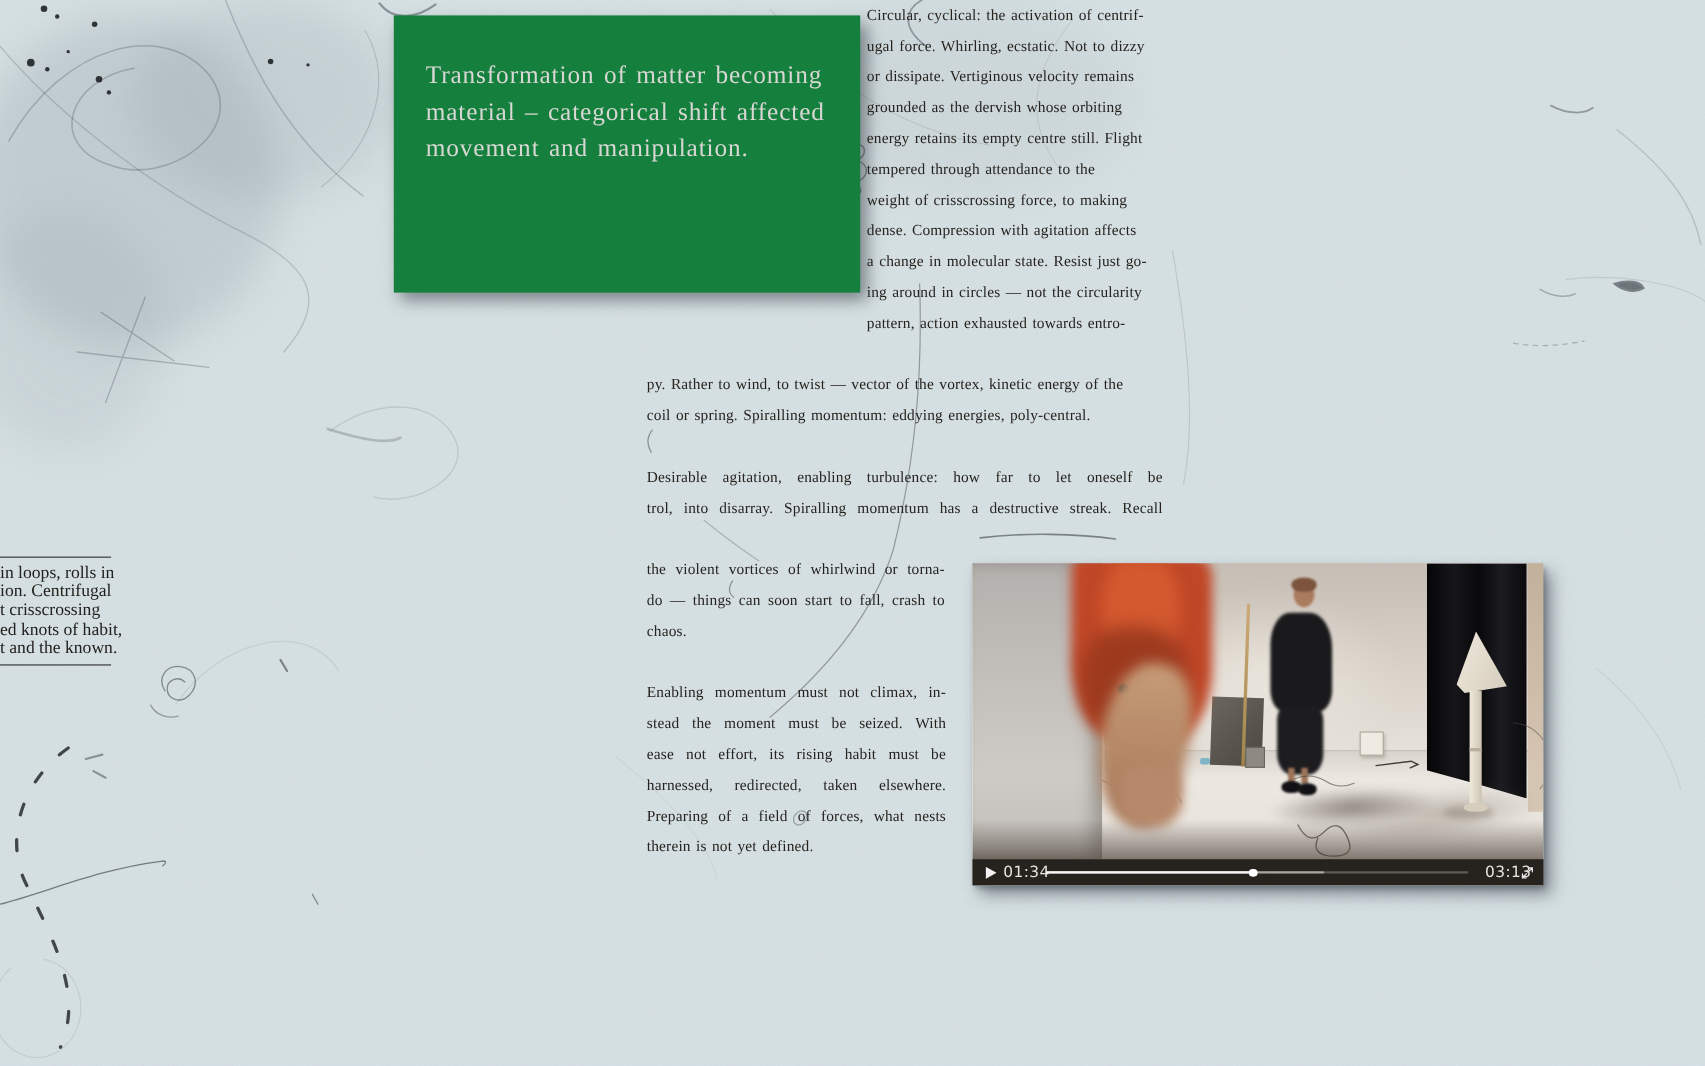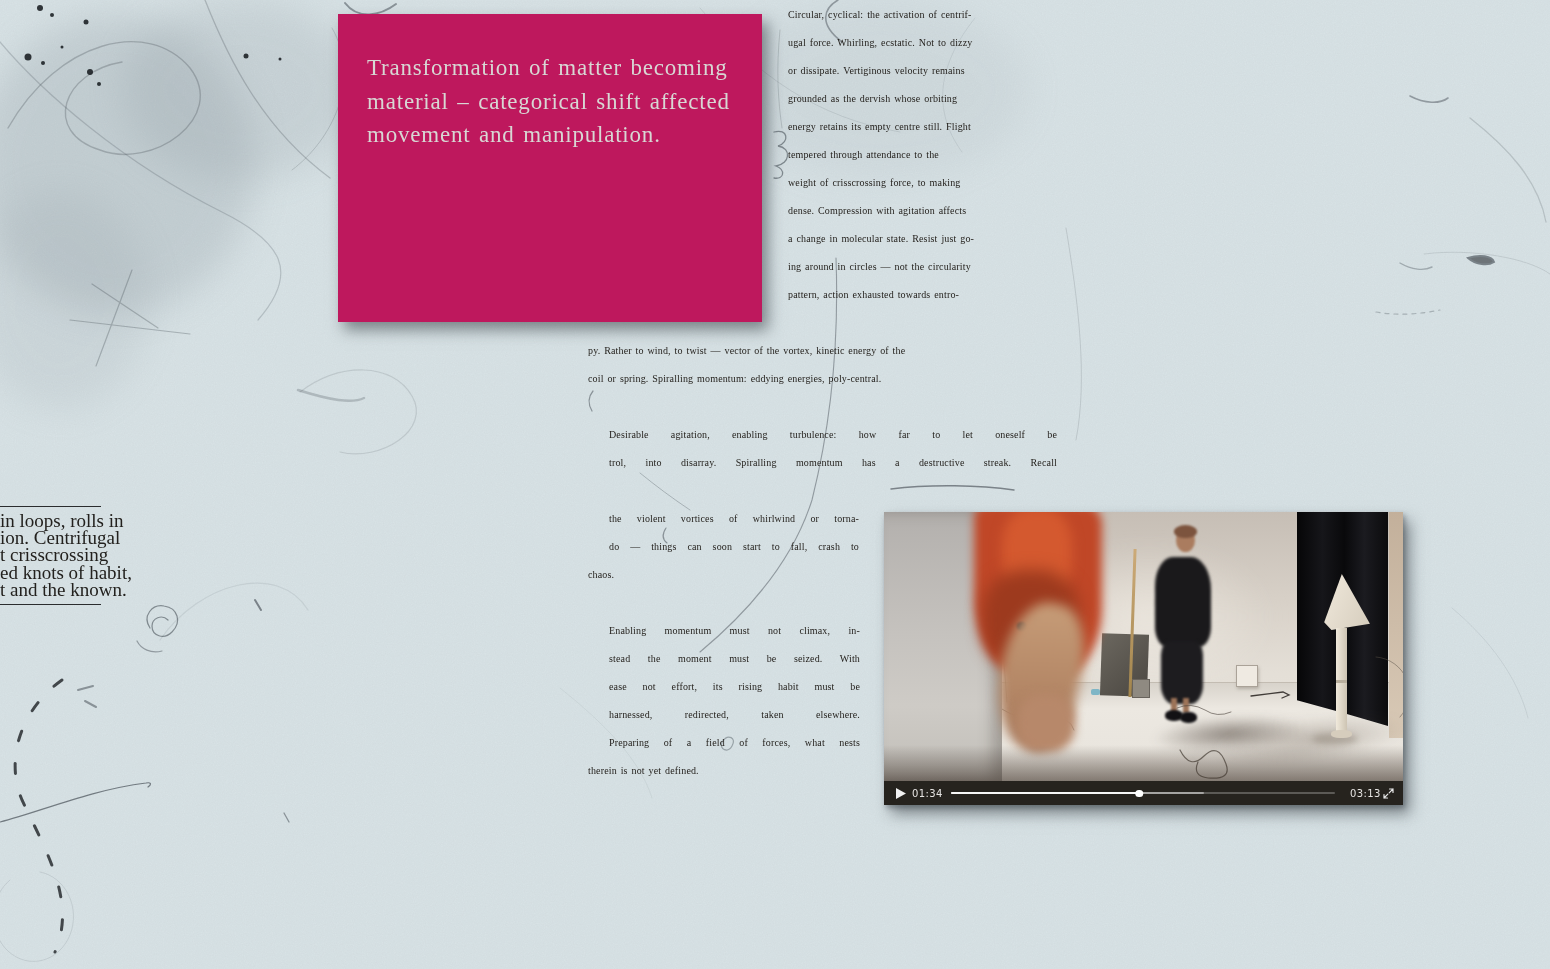--- a/index.html
+++ b/index.html
@@ -1,41 +1,41 @@
 <!DOCTYPE html>
 <html><head>
 <meta charset="utf-8">
 <style>
   html,body{margin:0;padding:0;background:#d9e3e6;}
   .page{position:relative;width:1550px;height:969px;overflow:hidden;
         background:#d9e3e6;font-family:"Liberation Serif",serif;color:#262420;}
   .sketch{position:absolute;left:0;top:0;pointer-events:none;}
 
   
-  .quote-box{position:absolute;left:338px;top:14px;width:424px;height:308px;
-             background:#be185d;box-shadow:6px 8px 14px rgba(47,56,62,.55);}
+  .quote-box{position:absolute;left:358px;top:14px;width:424px;height:252px;
+             background:#15803d;box-shadow:6px 8px 14px rgba(47,56,62,.55);}
   .quote-text{position:absolute;left:29px;top:37px;width:382px;
               font-size:23px;line-height:33.5px;color:#d8d7d4;
               letter-spacing:.8px;word-spacing:2px;}
 
   
-  .tblock{position:absolute;font-size:10px;line-height:28px;color:#26231f;}
+  .tblock{position:absolute;font-size:14px;line-height:28px;color:#26231f;}
   .tblock .line{height:28px;}
   .tblock .line:not(.jl){white-space:nowrap;word-spacing:1.2px;letter-spacing:.15px;}
-  .tblock .jl{text-align:justify;text-align-last:justify;letter-spacing:.15px;margin-left:21px;}
+  .tblock .jl{text-align:justify;text-align-last:justify;letter-spacing:.15px;}
   .blk-a{left:788px;top:1px;width:270px;}
   .blk-b{left:588px;top:337px;width:455px;}
   .blk-c{left:588px;top:421px;width:469px;}
   .blk-d{left:588px;top:505px;width:271px;}
   .blk-e{left:588px;top:617px;width:272px;}
 
   
   .margin-note{position:absolute;left:0;top:506px;width:101px;}
   .mn-rule{height:0;border-top:1.3px solid #2a2c2e;}
-  .mn-lines{margin:5px 0 6px 0;font-size:19px;line-height:17.2px;color:#23211e;}
+  .mn-lines{margin:5px 0 6px 0;font-size:16px;line-height:17.2px;color:#23211e;}
   .mn-lines .line{white-space:nowrap;}
 
   
   .video{position:absolute;left:884px;top:512px;width:519px;height:293px;
          box-shadow:7px 9px 14px rgba(42,50,56,.5),2px 3px 5px rgba(42,50,56,.35);
          cursor:pointer;}
   .vscene{position:absolute;left:0;top:0;width:519px;height:269px;overflow:hidden;
           background:linear-gradient(180deg,#c6beb5 0%,#d7d0c7 32%,#e4dfd7 60%,#e8e4dd 100%);}
   .vscene *{position:absolute;}
   .v-spot{left:140px;top:30px;width:250px;height:150px;border-radius:50%;
@@ -99,21 +99,21 @@
           background:#b7886a;filter:blur(5px);}
   .v-bluebit{left:207px;top:177px;width:9px;height:6px;border-radius:2px;background:#7fb6c6;filter:blur(.5px);}
   .v-bottomfade{left:0;right:0;bottom:0;height:36px;
                 background:linear-gradient(180deg,rgba(60,48,40,0),rgba(60,48,40,.55));}
 
   
   .vbar{position:absolute;left:0;bottom:0;width:519px;height:24px;
         background:rgba(25,20,15,.93);display:flex;align-items:center;
         font-family:"DejaVu Sans",sans-serif;}
   .vplay{width:10px;height:11px;margin-left:12px;cursor:pointer;flex:none;}
-  .vtime{color:#e6e4e2;font-size:10px;letter-spacing:.4px;flex:none;width:30px;text-align:center;margin-left:6px;}
+  .vtime{color:#e6e4e2;font-size:14px;letter-spacing:.4px;flex:none;width:30px;text-align:center;margin-left:6px;}
   .vtrack{position:relative;flex:1;height:10px;margin:0 9px;cursor:pointer;}
   .vtrack .base,.vtrack .buf,.vtrack .played{position:absolute;top:4px;height:2.4px;border-radius:2px;}
   .vtrack .base{left:0;right:0;background:rgba(255,255,255,.25);}
   .vtrack .buf{left:0;background:rgba(255,255,255,.45);}
   .vtrack .played{left:0;background:#f7f7f7;}
   .vknob{position:absolute;top:1.5px;width:7.5px;height:7.5px;border-radius:50%;
          background:#fff;transform:translateX(-50%);cursor:pointer;}
   .vfs{width:11px;height:11px;margin:0 9px 0 3px;cursor:pointer;flex:none;}
 </style>
 </head>

